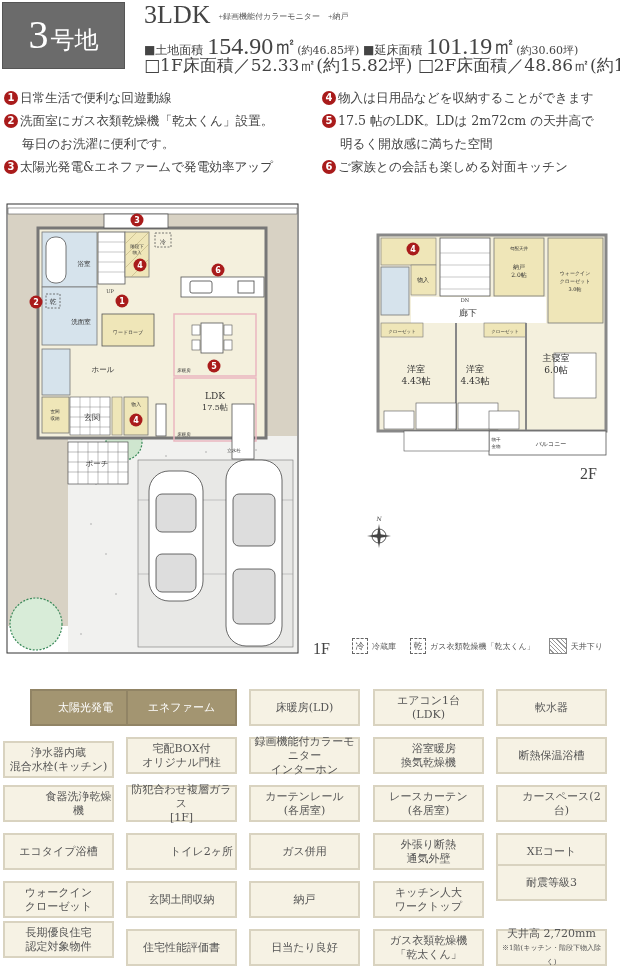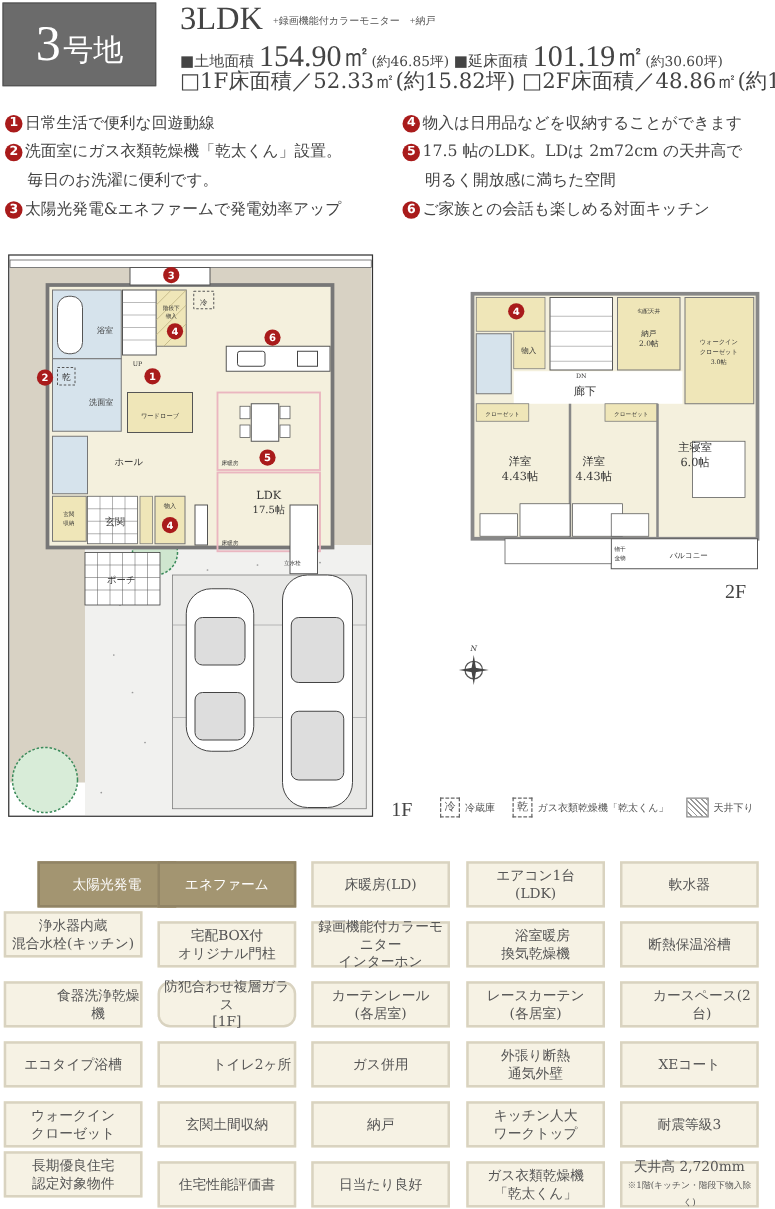--- a/index.html
+++ b/index.html
@@ -326,50 +326,50 @@
   <span>天井下り</span>
 </div>
 
 <div class="specs" id="specs">
     <div class="spec on" style="left: 0px; top: 0px; margin-left: 27px;"><span>太陽光発電</span></div>
     <div class="spec on" style="left: 123px; top: 0px;"><span>エネファーム</span></div>
     <div class="spec" style="left: 246px; top: 0px;"><span>床暖房(LD)</span></div>
     <div class="spec" style="left: 370px; top: 0px;"><span>エアコン1台
 (LDK)</span></div>
     <div class="spec" style="left: 493px; top: 0px;"><span>軟水器</span></div>
-    <div class="spec" style="left: 0px; top: 40px;"><span>浄水器内蔵
+    <div class="spec" style="left: 0px; top: 52px;"><span>浄水器内蔵
 混合水栓(キッチン)</span></div>
     <div class="spec" style="left: 123px; top: 48px;"><span>宅配BOX付
 オリジナル門柱</span></div>
     <div class="spec" style="left: 246px; top: 48px;"><span>録画機能付カラーモニター
 インターホン</span></div>
     <div class="spec" style="left: 370px; top: 48px; text-align: right;"><span>浴室暖房
 換気乾燥機</span></div>
     <div class="spec" style="left: 493px; top: 48px;"><span>断熱保温浴槽</span></div>
     <div class="spec" style="left: 0px; top: 96px; padding-left: 40px;"><span>食器洗浄乾燥機</span></div>
-    <div class="spec" style="left: 123px; top: 96px; border-radius: 10px;"><span>防犯合わせ複層ガラス
+    <div class="spec" style="left: 123px; top: 96px;"><span>防犯合わせ複層ガラス
 [1F]</span></div>
     <div class="spec" style="left: 246px; top: 96px;"><span>カーテンレール
 (各居室)</span></div>
     <div class="spec" style="left: 370px; top: 96px;"><span>レースカーテン
 (各居室)</span></div>
     <div class="spec" style="left: 493px; top: 96px; padding-left: 20px;"><span>カースペース(2台)</span></div>
     <div class="spec" style="left: 0px; top: 144px;"><span>エコタイプ浴槽</span></div>
     <div class="spec" style="left: 123px; top: 144px; padding-left: 40px;"><span>トイレ2ヶ所</span></div>
     <div class="spec" style="left: 246px; top: 144px;"><span>ガス併用</span></div>
     <div class="spec" style="left: 370px; top: 144px;"><span>外張り断熱
 通気外壁</span></div>
     <div class="spec" style="left: 493px; top: 144px;"><span>XEコート</span></div>
     <div class="spec" style="left: 0px; top: 192px;"><span>ウォークイン
 クローゼット</span></div>
     <div class="spec" style="left: 123px; top: 192px;"><span>玄関土間収納</span></div>
     <div class="spec" style="left: 246px; top: 192px;"><span>納戸</span></div>
     <div class="spec" style="left: 370px; top: 192px;"><span>キッチン人大
 ワークトップ</span></div>
-    <div class="spec" style="left: 493px; top: 192px;"><span>耐震等級3</span></div>
+    <div class="spec" style="left: 493px; top: 175px;"><span>耐震等級3</span></div>
     <div class="spec" style="left: 0px; top: 232px;"><span>長期優良住宅
 認定対象物件</span></div>
     <div class="spec" style="left: 123px; top: 240px;"><span>住宅性能評価書</span></div>
     <div class="spec" style="left: 246px; top: 240px;"><span>日当たり良好</span></div>
     <div class="spec" style="left: 370px; top: 240px;"><span>ガス衣類乾燥機
 「乾太くん」</span></div>
     <div class="spec" style="left: 493px; top: 240px; flex-direction: column;"><span>天井高 2,720mm</span><span class="sub">※1階(キッチン・階段下物入除く)</span></div>
   </div>
 
 </body></html>

